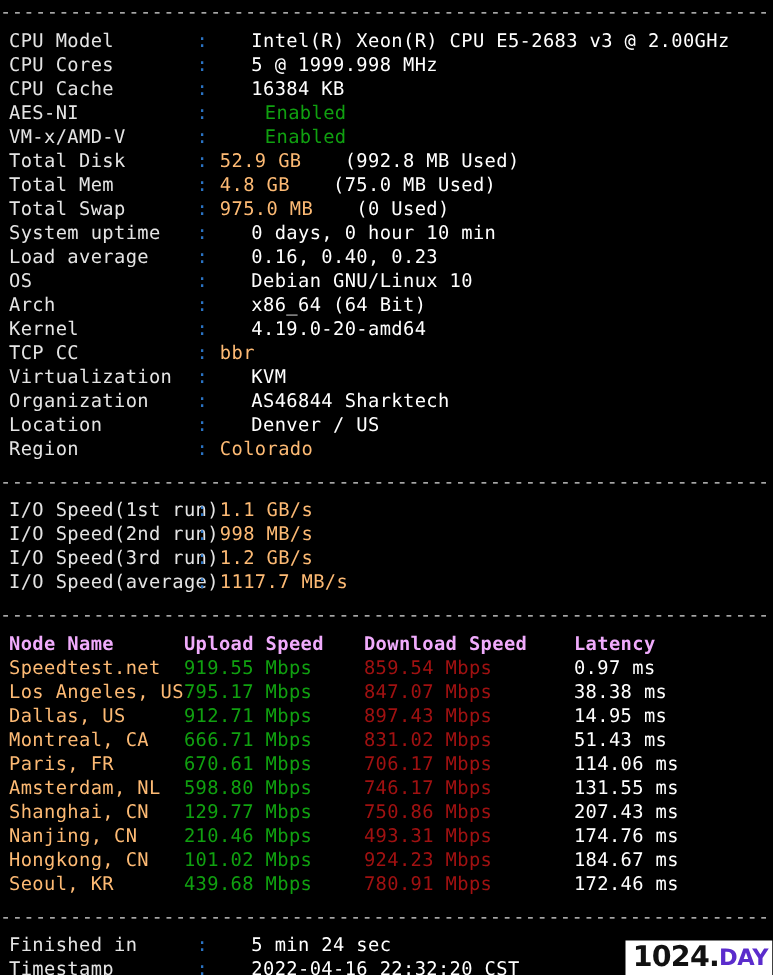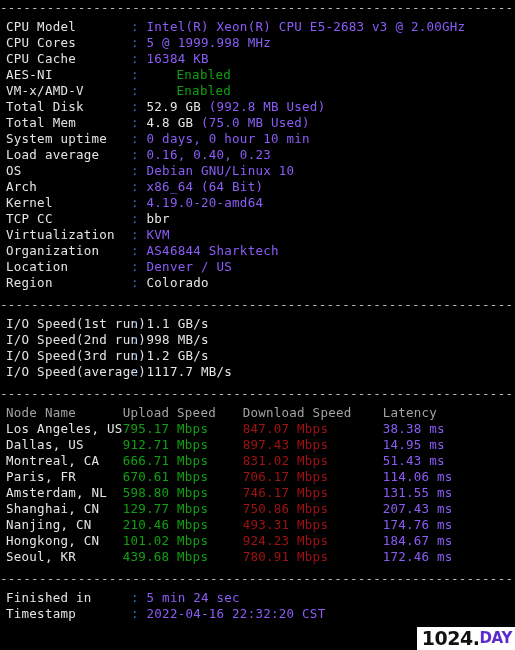--- a/index.html
+++ b/index.html
@@ -44,23 +44,23 @@
   .gap-sm { height: 3px; }
 
   .label {
     color: #e4e4e4;
     display: inline-block;
     width: 125px;
   }
   .colon {
     color: #2a73c4;
   }
-  .cyan   { color: #8b5cf6; }
+  .cyan   { color: #ffffff; margin-left: 21px; }
   .green  { color: #10a010; margin-left: 30px; }
-  .yellow { color: #e5e5e5; }
+  .yellow { color: #fdba74; }
   .red    { color: #a01111; }
 
   .io-label {
     color: #e4e4e4;
     display: inline-block;
     width: 125px;
   }
 
   table.speed {
     border-collapse: collapse;
@@ -73,21 +73,21 @@
     height: 16px;
     white-space: pre;
     vertical-align: top;
     letter-spacing: 0.02em;
   }
   td.c-node { width: 110px; }
   td.c-up   { width: 120px; }
   td.c-down { width: 140px; }
   td.c-lat  { width: 90px; }
 
-  thead td { color: #a3a3a3; }
+  thead td { color: #f0abfc; font-weight: bold; }
 
   .logo {
     position: absolute;
     right: 0;
     bottom: 0;
     background: #ffffff;
     padding: 1px 3px 1px 5px;
     font-family: "DejaVu Sans", "Liberation Sans", sans-serif;
     font-weight: bold;
     font-size: 19px;
@@ -111,20 +111,21 @@
   <div class="sep">----------------------------------------------------------------------</div>
   <div class="gap-sm"></div>
   <div id="sysinfo-block">
       <div class="line pad"><span class="label">CPU Model</span><span class="colon">: </span><span class="cyan">Intel(R) Xeon(R) CPU E5-2683 v3 @ 2.00GHz</span></div>
       <div class="line pad"><span class="label">CPU Cores</span><span class="colon">: </span><span class="cyan">5 @ 1999.998 MHz</span></div>
       <div class="line pad"><span class="label">CPU Cache</span><span class="colon">: </span><span class="cyan">16384 KB</span></div>
       <div class="line pad"><span class="label">AES-NI</span><span class="colon">: </span><span class="green">Enabled</span></div>
       <div class="line pad"><span class="label">VM-x/AMD-V</span><span class="colon">: </span><span class="green">Enabled</span></div>
       <div class="line pad"><span class="label">Total Disk</span><span class="colon">: </span><span class="yellow">52.9 GB</span><span class="cyan"> (992.8 MB Used)</span></div>
       <div class="line pad"><span class="label">Total Mem</span><span class="colon">: </span><span class="yellow">4.8 GB</span><span class="cyan"> (75.0 MB Used)</span></div>
+      <div class="line pad"><span class="label">Total Swap</span><span class="colon">: </span><span class="yellow">975.0 MB</span><span class="cyan"> (0 Used)</span></div>
       <div class="line pad"><span class="label">System uptime</span><span class="colon">: </span><span class="cyan">0 days, 0 hour 10 min</span></div>
       <div class="line pad"><span class="label">Load average</span><span class="colon">: </span><span class="cyan">0.16, 0.40, 0.23</span></div>
       <div class="line pad"><span class="label">OS</span><span class="colon">: </span><span class="cyan">Debian GNU/Linux 10</span></div>
       <div class="line pad"><span class="label">Arch</span><span class="colon">: </span><span class="cyan">x86_64 (64 Bit)</span></div>
       <div class="line pad"><span class="label">Kernel</span><span class="colon">: </span><span class="cyan">4.19.0-20-amd64</span></div>
       <div class="line pad"><span class="label">TCP CC</span><span class="colon">: </span><span class="yellow">bbr</span></div>
       <div class="line pad"><span class="label">Virtualization</span><span class="colon">: </span><span class="cyan">KVM</span></div>
       <div class="line pad"><span class="label">Organization</span><span class="colon">: </span><span class="cyan">AS46844 Sharktech</span></div>
       <div class="line pad"><span class="label">Location</span><span class="colon">: </span><span class="cyan">Denver / US</span></div>
       <div class="line pad"><span class="label">Region</span><span class="colon">: </span><span class="yellow">Colorado</span></div>
@@ -145,20 +146,26 @@
     <thead>
       <tr>
         <td class="c-node">Node Name</td>
         <td class="c-up">Upload Speed</td>
         <td class="c-down">Download Speed</td>
         <td class="c-lat">Latency</td>
       </tr>
     </thead>
     <tbody id="speed-body">
         <tr>
+          <td class="c-node yellow">Speedtest.net</td>
+          <td class="c-up green">919.55 Mbps</td>
+          <td class="c-down red">859.54 Mbps</td>
+          <td class="c-lat cyan">0.97 ms</td>
+        </tr>
+        <tr>
           <td class="c-node yellow">Los Angeles, US</td>
           <td class="c-up green">795.17 Mbps</td>
           <td class="c-down red">847.07 Mbps</td>
           <td class="c-lat cyan">38.38 ms</td>
         </tr>
         <tr>
           <td class="c-node yellow">Dallas, US</td>
           <td class="c-up green">912.71 Mbps</td>
           <td class="c-down red">897.43 Mbps</td>
           <td class="c-lat cyan">14.95 ms</td>

